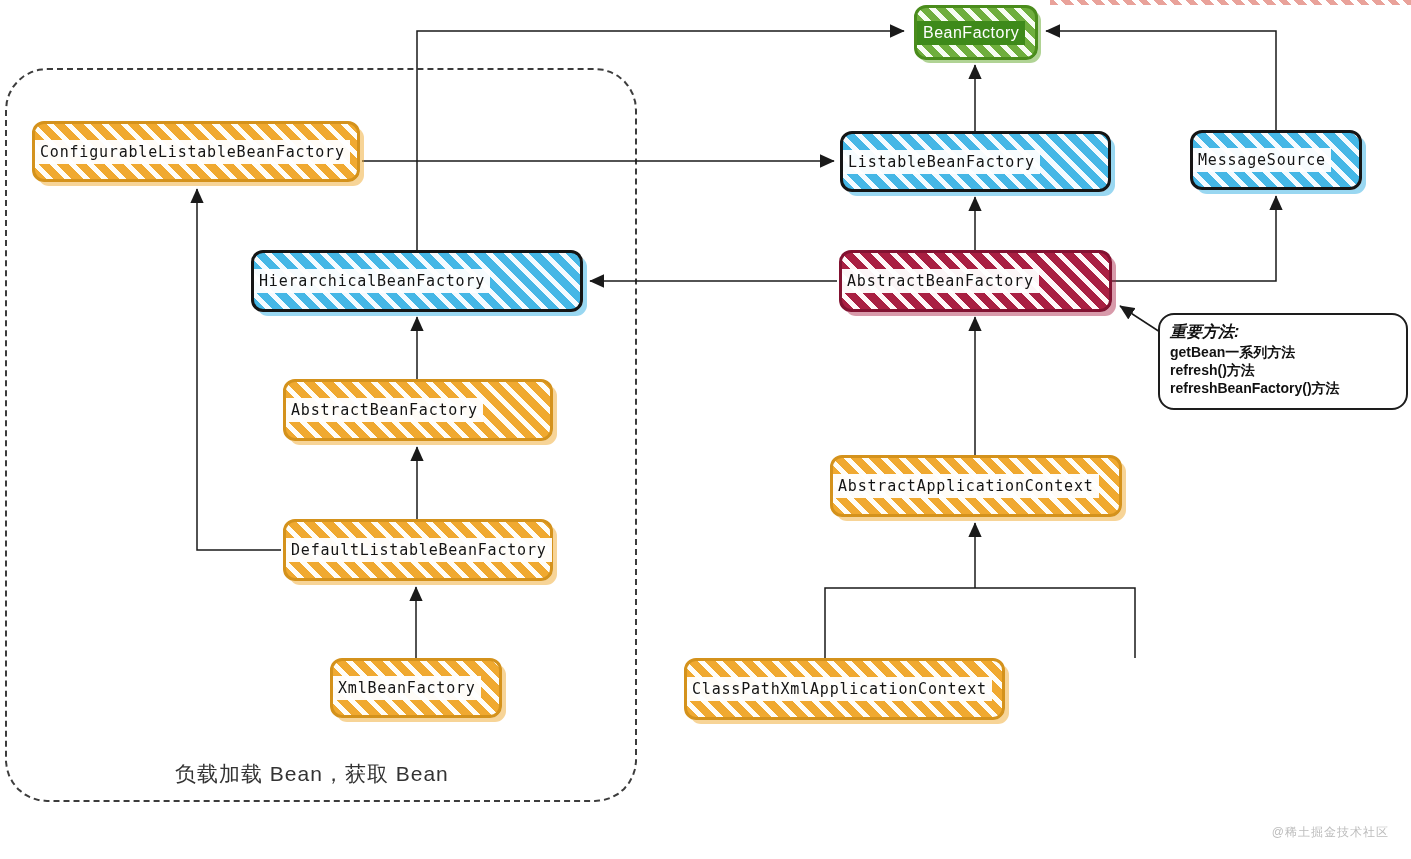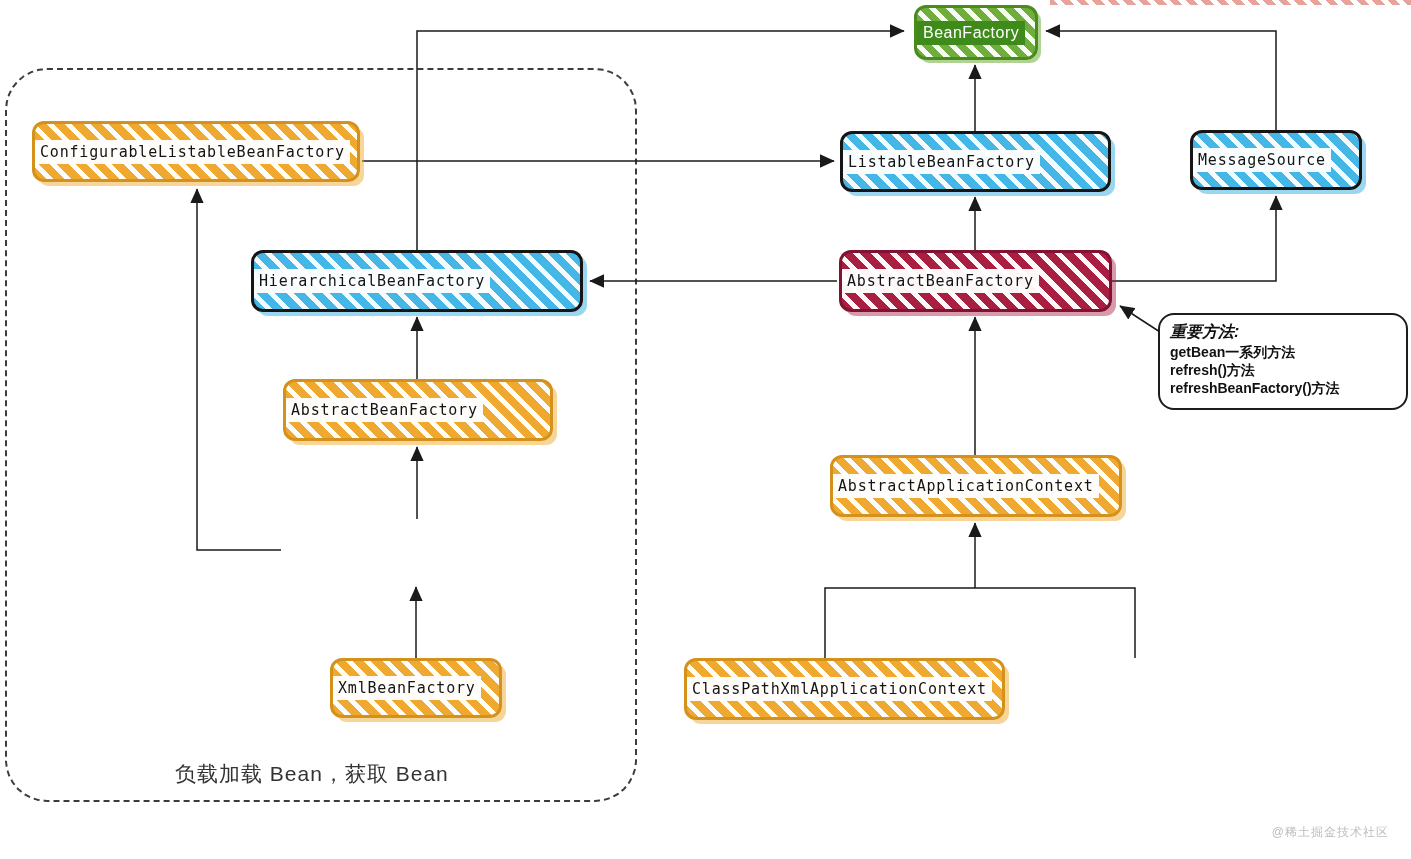--- a/index.html
+++ b/index.html
@@ -129,20 +129,23 @@
   </div>
 
   <div class="node orange" style="left:283px;top:379px;width:270px;height:62px">
     <span class="label">AbstractBeanFactory</span>
   </div>
 
   <div class="node orange" style="left:830px;top:455px;width:292px;height:62px">
     <span class="label">AbstractApplicationContext</span>
   </div>
 
+  <div class="node orange" style="left:283px;top:519px;width:270px;height:62px">
+    <span class="label">DefaultListableBeanFactory</span>
+  </div>
 
   <div class="node orange" style="left:330px;top:658px;width:172px;height:60px">
     <span class="label">XmlBeanFactory</span>
   </div>
 
   <div class="node orange" style="left:684px;top:658px;width:321px;height:62px">
     <span class="label">ClassPathXmlApplicationContext</span>
   </div>
 
 

